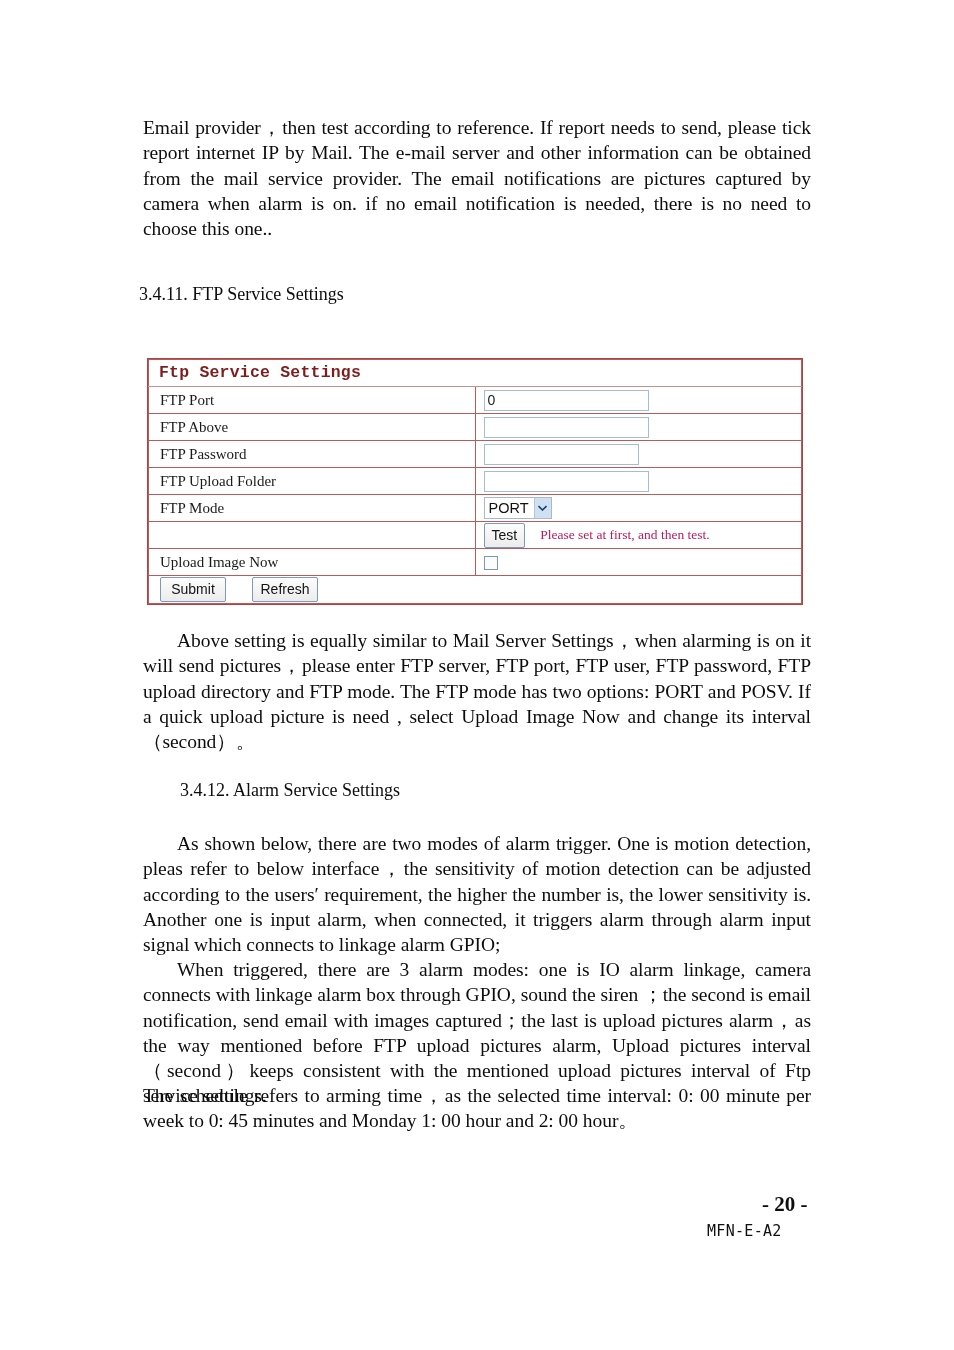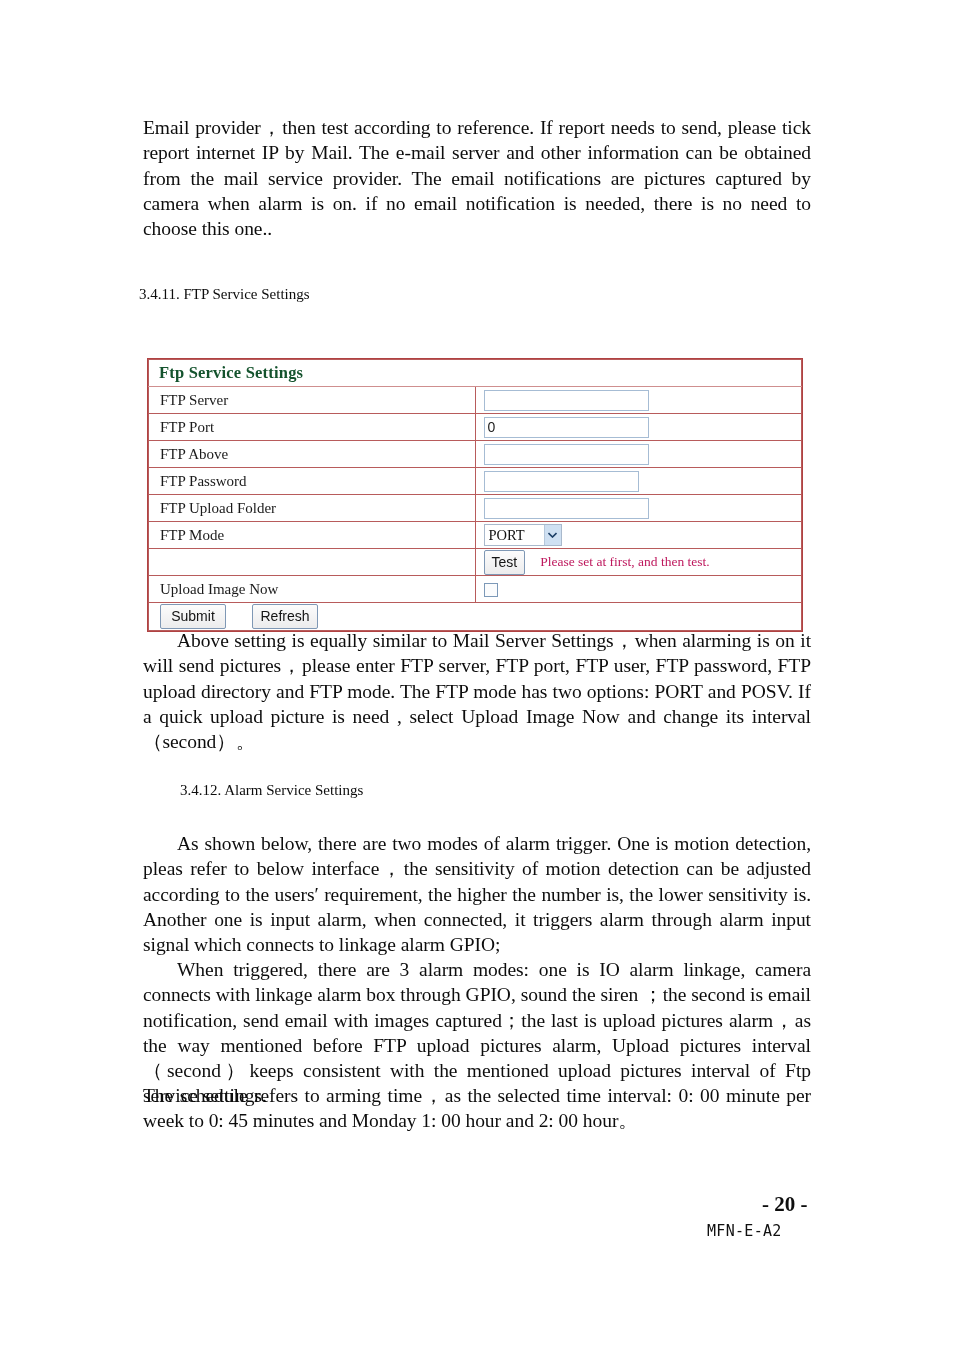--- a/index.html
+++ b/index.html
@@ -35,21 +35,21 @@
     letter-spacing: -0.05px;
   }
   .para.lastline-left {
     text-align-last: left;
   }
   .indent { display: inline-block; width: 34px; }
 
   .heading {
     position: absolute;
     font-family: "Liberation Serif", "DejaVu Serif", serif;
-    font-size: 15px;
+    font-size: 18px;
     line-height: 24px;
     color: #0d0d0d;
   }
 
   
   .panel {
     position: absolute;
     left: 147px;
     top: 358px;
     width: 656px;
@@ -70,24 +70,24 @@
     background: #ffffff;
   }
   .panel .col-label { width: 264px; }
 
   .panel-title-cell {
     height: 26px;
     padding: 0 0 0 10px !important;
     border-bottom: 1px solid #cf8f8f !important;
   }
   .panel-title {
-    font-family: Liberation Serif, serif;
+    font-family: Liberation Mono, monospace;
     font-weight: bold;
     font-size: 16.5px;
-    color: #14532d;
+    color: #7f1d1d;
     letter-spacing: 0.2px;
     line-height: 26px;
     white-space: nowrap;
   }
 
   .row-label {
     font-family: "Liberation Serif", "DejaVu Serif", serif;
     font-size: 15px;
     color: #1a1a1a;
     padding-left: 11px;
@@ -124,25 +124,25 @@
     display: inline-flex;
     align-items: center;
     box-sizing: border-box;
     height: 22px;
     border: 1px solid #a9b9cc;
     background: #ffffff;
     vertical-align: middle;
     padding: 0 0 0 4px;
   }
   .selectbox .sel-text {
-    font-family: Liberation Serif, serif;
+    font-family: Liberation Sans, sans-serif;
     font-size: 14.5px;
     color: #111111;
     line-height: 20px;
-    padding-right: 19px;
+    padding-right: 5px;
   }
   .sel-arrow {
     width: 16px;
     height: 20px;
     background: #cfe0f2;
     border-left: 1px solid #b6c8dc;
     display: inline-flex;
     align-items: center;
     justify-content: center;
   }
@@ -223,28 +223,20 @@
 
   <div class="panel">
     <table>
       <tbody>
         <tr>
           <td class="panel-title-cell" colspan="2">
             <span class="panel-title">Ftp Service Settings</span>
           </td>
         </tr>
 
-        <tr class="form-row">
-          <td class="col-label">
-            <div class="row-label">FTP Server</div>
-          </td>
-          <td class="field-cell">
-            <span class="txtbox w-std"></span>
-          </td>
-        </tr>
 
         <tr class="form-row">
           <td class="col-label">
             <div class="row-label">FTP Port</div>
           </td>
           <td class="field-cell">
             <span class="txtbox w-std">0</span>
           </td>
         </tr>
 

